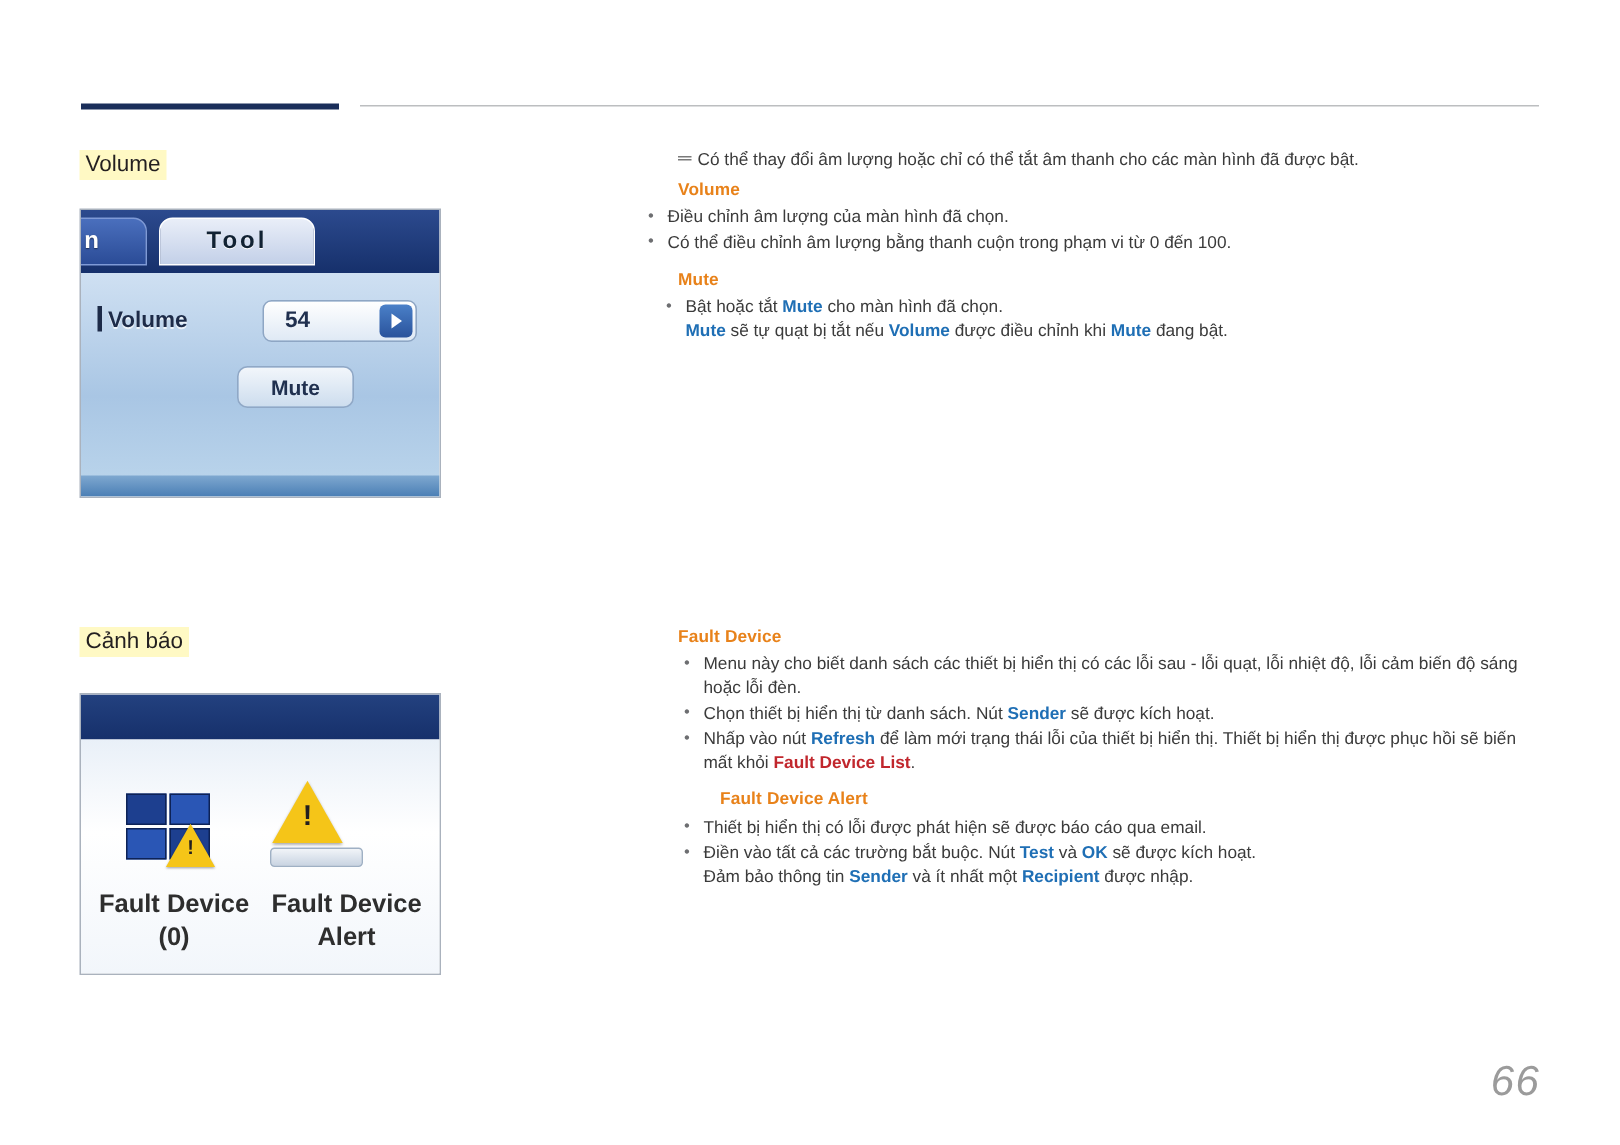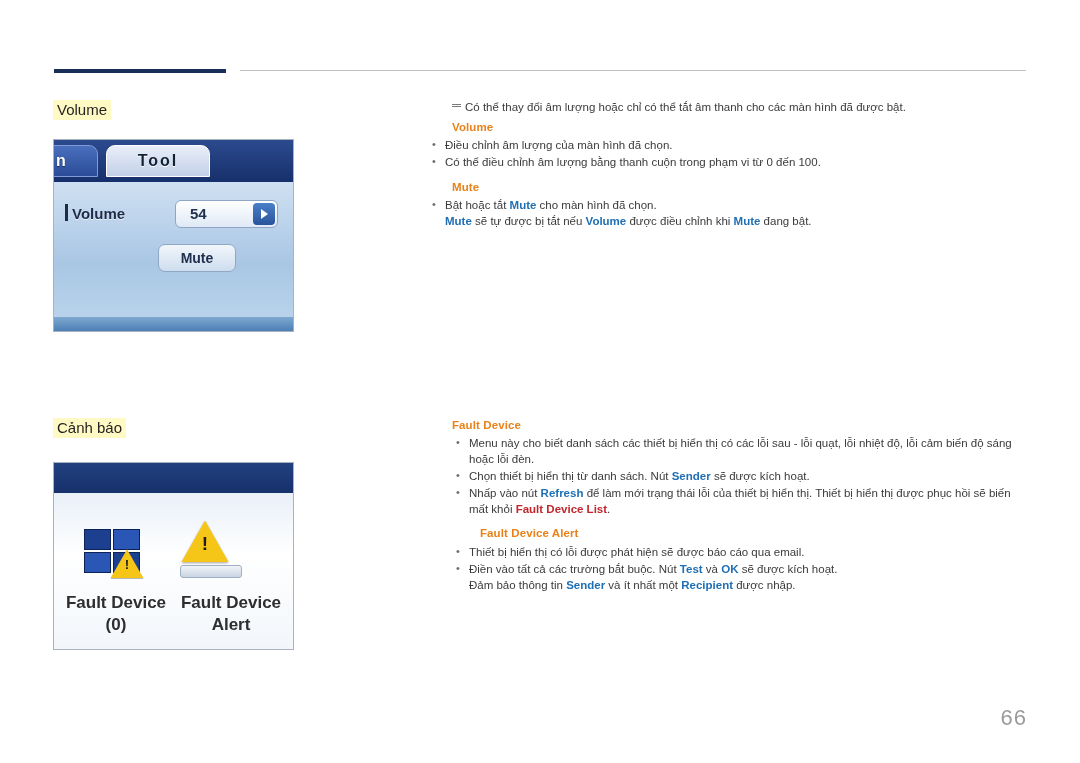--- a/index.html
+++ b/index.html
@@ -318,34 +318,35 @@
     display: block;
     padding-left: 0;
   }
   .kw { color: #1f6fb5; font-weight: bold; }
   .kw-red { color: #c1272d; font-weight: bold; }
 
   
   #sec-volume-head { left: 452px; top: 121px; }
   #sec-volume-bullets { left: 428px; top: 137px; width: 576px; }
   #sec-mute-head { left: 452px; top: 181px; }
-  #sec-mute-bullets { left: 428px; top: 197px; width: 576px; }
+  #sec-mute-bullets { left: 440px; top: 197px; width: 576px; }
 
   #sec-fault-head { left: 452px; top: 419px; }
   #sec-fault-bullets { left: 452px; top: 435px; width: 576px; }
   #sec-faultalert-head { left: 452px; top: 527px; margin-left: 28px; }
   #sec-faultalert-bullets { left: 452px; top: 544px; width: 576px; }
 
   .page-number {
     position: absolute;
     right: 53px;
     top: 705px;
-    font-size: 22px;
+    font-size: 28px;
     color: #9b9b9b;
     letter-spacing: 1px;
+    font-style: italic;
   }
 </style>
 </head>
 <body>
 
 <div class="page">
 
   <div class="rule-dark"></div>
   <div class="rule-light"></div>
 
@@ -405,21 +406,21 @@
   </div>
 
   <div class="subhead" id="sec-volume-head">Volume</div>
   <div class="bullet-block" id="sec-volume-bullets">
       <div class="bullet"><span>Điều chỉnh âm lượng của màn hình đã chọn.</span></div>
       <div class="bullet"><span>Có thể điều chỉnh âm lượng bằng thanh cuộn trong phạm vi từ 0 đến 100.</span></div>
     </div>
 
   <div class="subhead" id="sec-mute-head">Mute</div>
   <div class="bullet-block" id="sec-mute-bullets">
-      <div class="bullet"><span>Bật hoặc tắt </span><span class="kw">Mute</span><span> cho màn hình đã chọn.</span><span class="sub"><span class="kw">Mute</span><span> sẽ tự được bị tắt nếu </span><span class="kw">Volume</span><span> được điều chỉnh khi </span><span class="kw">Mute</span><span> đang bật.</span></span></div>
+      <div class="bullet"><span>Bật hoặc tắt </span><span class="kw">Mute</span><span> cho màn hình đã chọn.</span><span class="sub"><span class="kw">Mute</span><span> sẽ tự quạt bị tắt nếu </span><span class="kw">Volume</span><span> được điều chỉnh khi </span><span class="kw">Mute</span><span> đang bật.</span></span></div>
     </div>
 
   <div class="subhead" id="sec-fault-head">Fault Device</div>
   <div class="bullet-block" id="sec-fault-bullets">
       <div class="bullet"><span>Menu này cho biết danh sách các thiết bị hiển thị có các lỗi sau - lỗi quạt, lỗi nhiệt độ, lỗi cảm biến độ sáng</span><span class="sub"><span>hoặc lỗi đèn.</span></span></div>
       <div class="bullet"><span>Chọn thiết bị hiển thị từ danh sách. Nút </span><span class="kw">Sender</span><span> sẽ được kích hoạt.</span></div>
       <div class="bullet"><span>Nhấp vào nút </span><span class="kw">Refresh</span><span> để làm mới trạng thái lỗi của thiết bị hiển thị. Thiết bị hiển thị được phục hồi sẽ biến</span><span class="sub"><span>mất khỏi </span><span class="kw-red">Fault Device List</span><span>.</span></span></div>
     </div>
 
   <div class="subhead" id="sec-faultalert-head">Fault Device Alert</div>

